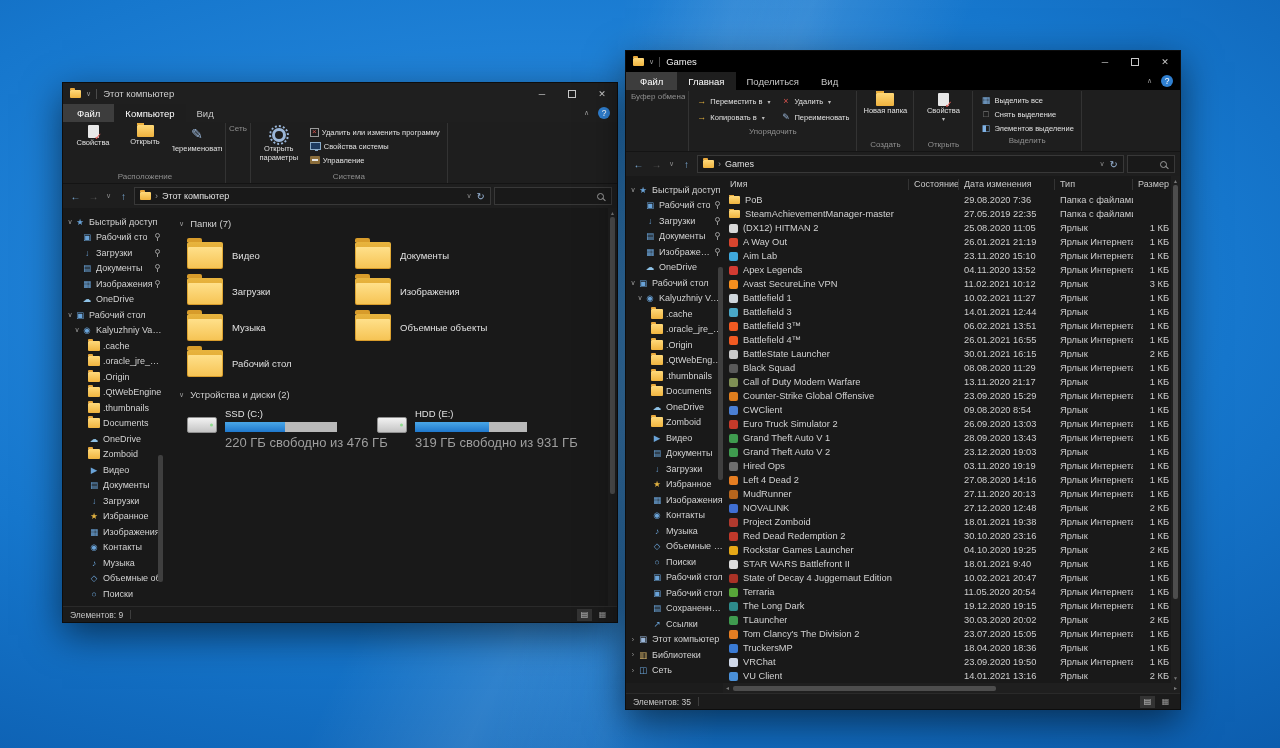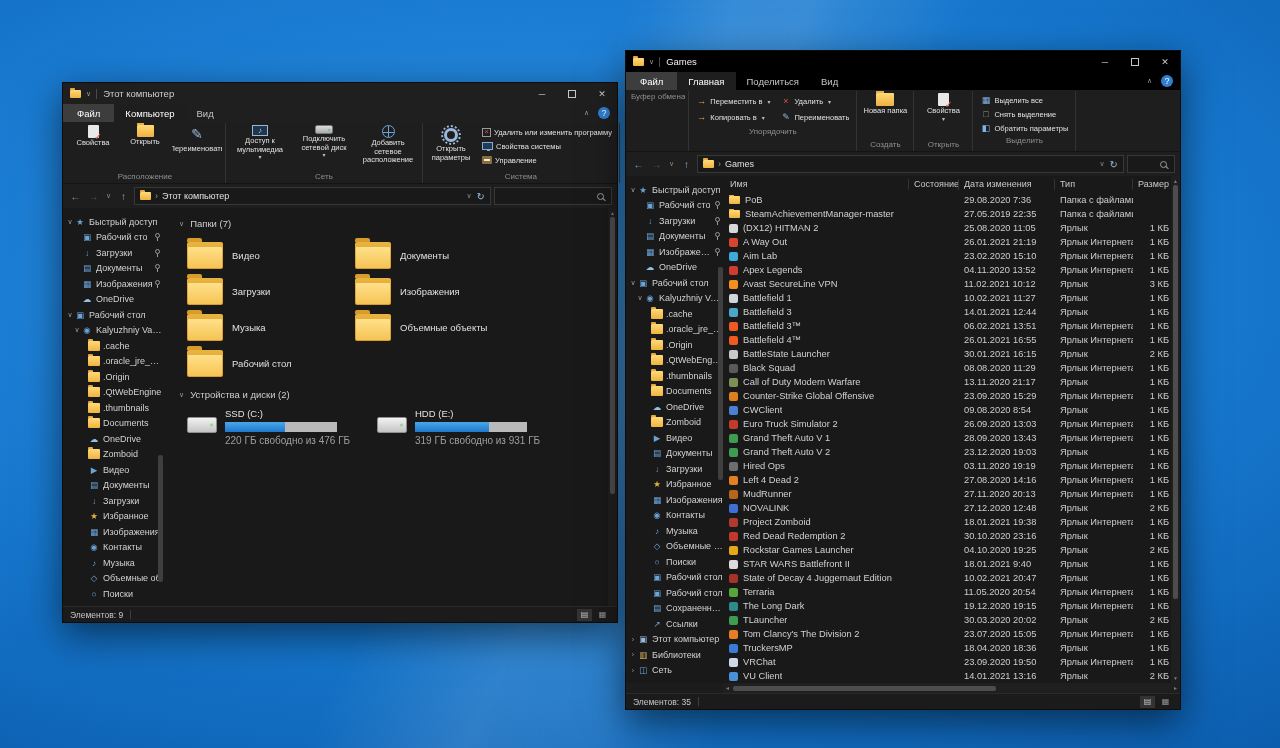--- a/index.html
+++ b/index.html
@@ -124,21 +124,21 @@
 .tile-folder::after{content:"";position:absolute;left:1px;right:1px;bottom:1px;height:21px;background:linear-gradient(#ffe08a,#f6c455);border-radius:1px}
 .tlabel{color:#e0e0e0}
 .drives{display:flex;margin-left:10px;margin-top:2px}
 .drive{display:flex;gap:8px;width:190px}
 .drive-ic{width:30px;height:16px;margin-top:9px;background:linear-gradient(#f2f2f2,#c4c4c4);border:1px solid #8f8f8f;border-radius:2px;position:relative;flex:none}
 .drive-ic::after{content:"";position:absolute;right:3px;top:50%;width:3px;height:3px;border-radius:50%;background:#8ddb8d;transform:translateY(-50%)}
 .drive-info{display:flex;flex-direction:column}
 .dname{color:#e2e2e2;font-size:9.5px;margin-bottom:3px}
 .dbar{width:112px;height:10px;background:#b9b9b9;margin-bottom:3px}
 .dfill{display:block;height:100%;background:linear-gradient(#49a7e8,#1f78cd)}
-.dfree{font-size:10px;color:#9f9f9f;white-space:nowrap}
+.dfree{font-size:13px;color:#9f9f9f;white-space:nowrap}
 
 .filearea{flex:1;display:flex;flex-direction:column;min-width:0;padding-left:2px}
 .colhead{display:grid;grid-template-columns:184px 50px 96px 78px 40px;height:17px;align-items:center;font-size:9px;color:#c9c9c9;flex:none}
 .colhead span{padding:0 5px;border-right:1px solid #333;height:11px;line-height:11px;white-space:nowrap;overflow:hidden}
 .colhead span:nth-of-type(5){text-align:right}
 .rows{flex:1;overflow:hidden}
 .frow{display:grid;grid-template-columns:184px 50px 96px 78px 40px;height:14px;align-items:center;font-size:9.3px;color:#d2d2d2;white-space:nowrap}
 .fname{display:flex;align-items:center;gap:5px;padding-left:4px;overflow:hidden;min-width:0}
 .ftext{overflow:hidden;text-overflow:ellipsis}
 .fic{display:inline-flex;flex:none}
@@ -219,41 +219,20 @@
             <div class="rbtn">
               <span class="ric" style="color: rgb(154, 182, 216);">✎</span>
               <span class="rlabel">Переименовать</span>
 
             </div>
 
         </div>
         <div class="glabel">Расположение</div>
       </div>
       <div class="rgroup g-net">
-        <div class="rbody">
-
-            <div class="rbtn">
-              <span class="ric i-media"></span>
-              <span class="rlabel">Доступ к мультимедиа</span>
-              <span class="dd"></span>
-            </div>
-
-            <div class="rbtn">
-              <span class="ric i-drive"></span>
-              <span class="rlabel">Подключить сетевой диск</span>
-              <span class="dd"></span>
-            </div>
-
-            <div class="rbtn">
-              <span class="ric i-globe"></span>
-              <span class="rlabel">Добавить сетевое расположение</span>
-
-            </div>
-
-        </div>
         <div class="glabel">Сеть</div>
       </div>
       <div class="rgroup">
         <div class="rbody">
           <div class="rbtn">
             <span class="ric">
                 <span class="i-gear"></span>
               </span>
             <span class="rlabel">Открыть параметры</span>
           </div>
@@ -673,21 +652,21 @@
               <span>Выделить все</span>
             </div>
 
             <div class="small-btn">
               <span class="sric" style="color: rgb(154, 154, 154);">□</span>
               <span>Снять выделение</span>
             </div>
 
             <div class="small-btn">
               <span class="sric" style="color: rgb(127, 178, 229);">◧</span>
-              <span>Обратить параметры</span>
+              <span>Элементов выделение</span>
             </div>
 
         </div>
         <div class="glabel">Выделить</div>
       </div>
     </div>
 
     <div class="addrbar">
       <span class="navb">←</span>
       <span class="navb dim">→</span>
@@ -995,21 +974,21 @@
               <span class="ctype">Ярлык Интернета</span>
               <span class="csize">1 КБ</span>
             </div>
 
             <div class="frow">
               <span class="fname">
                 <span class="fic file-block" style="background: rgb(63, 168, 220);"></span>
                 <span class="ftext">Aim Lab</span>
               </span>
               <span class="cstate"></span>
-              <span class="cdate">23.02.2020 15:10</span>
+              <span class="cdate">23.11.2020 15:10</span>
               <span class="ctype">Ярлык Интернета</span>
               <span class="csize">1 КБ</span>
             </div>
 
             <div class="frow">
               <span class="fname">
                 <span class="fic file-block" style="background: rgb(210, 59, 50);"></span>
                 <span class="ftext">Apex Legends</span>
               </span>
               <span class="cstate"></span>

